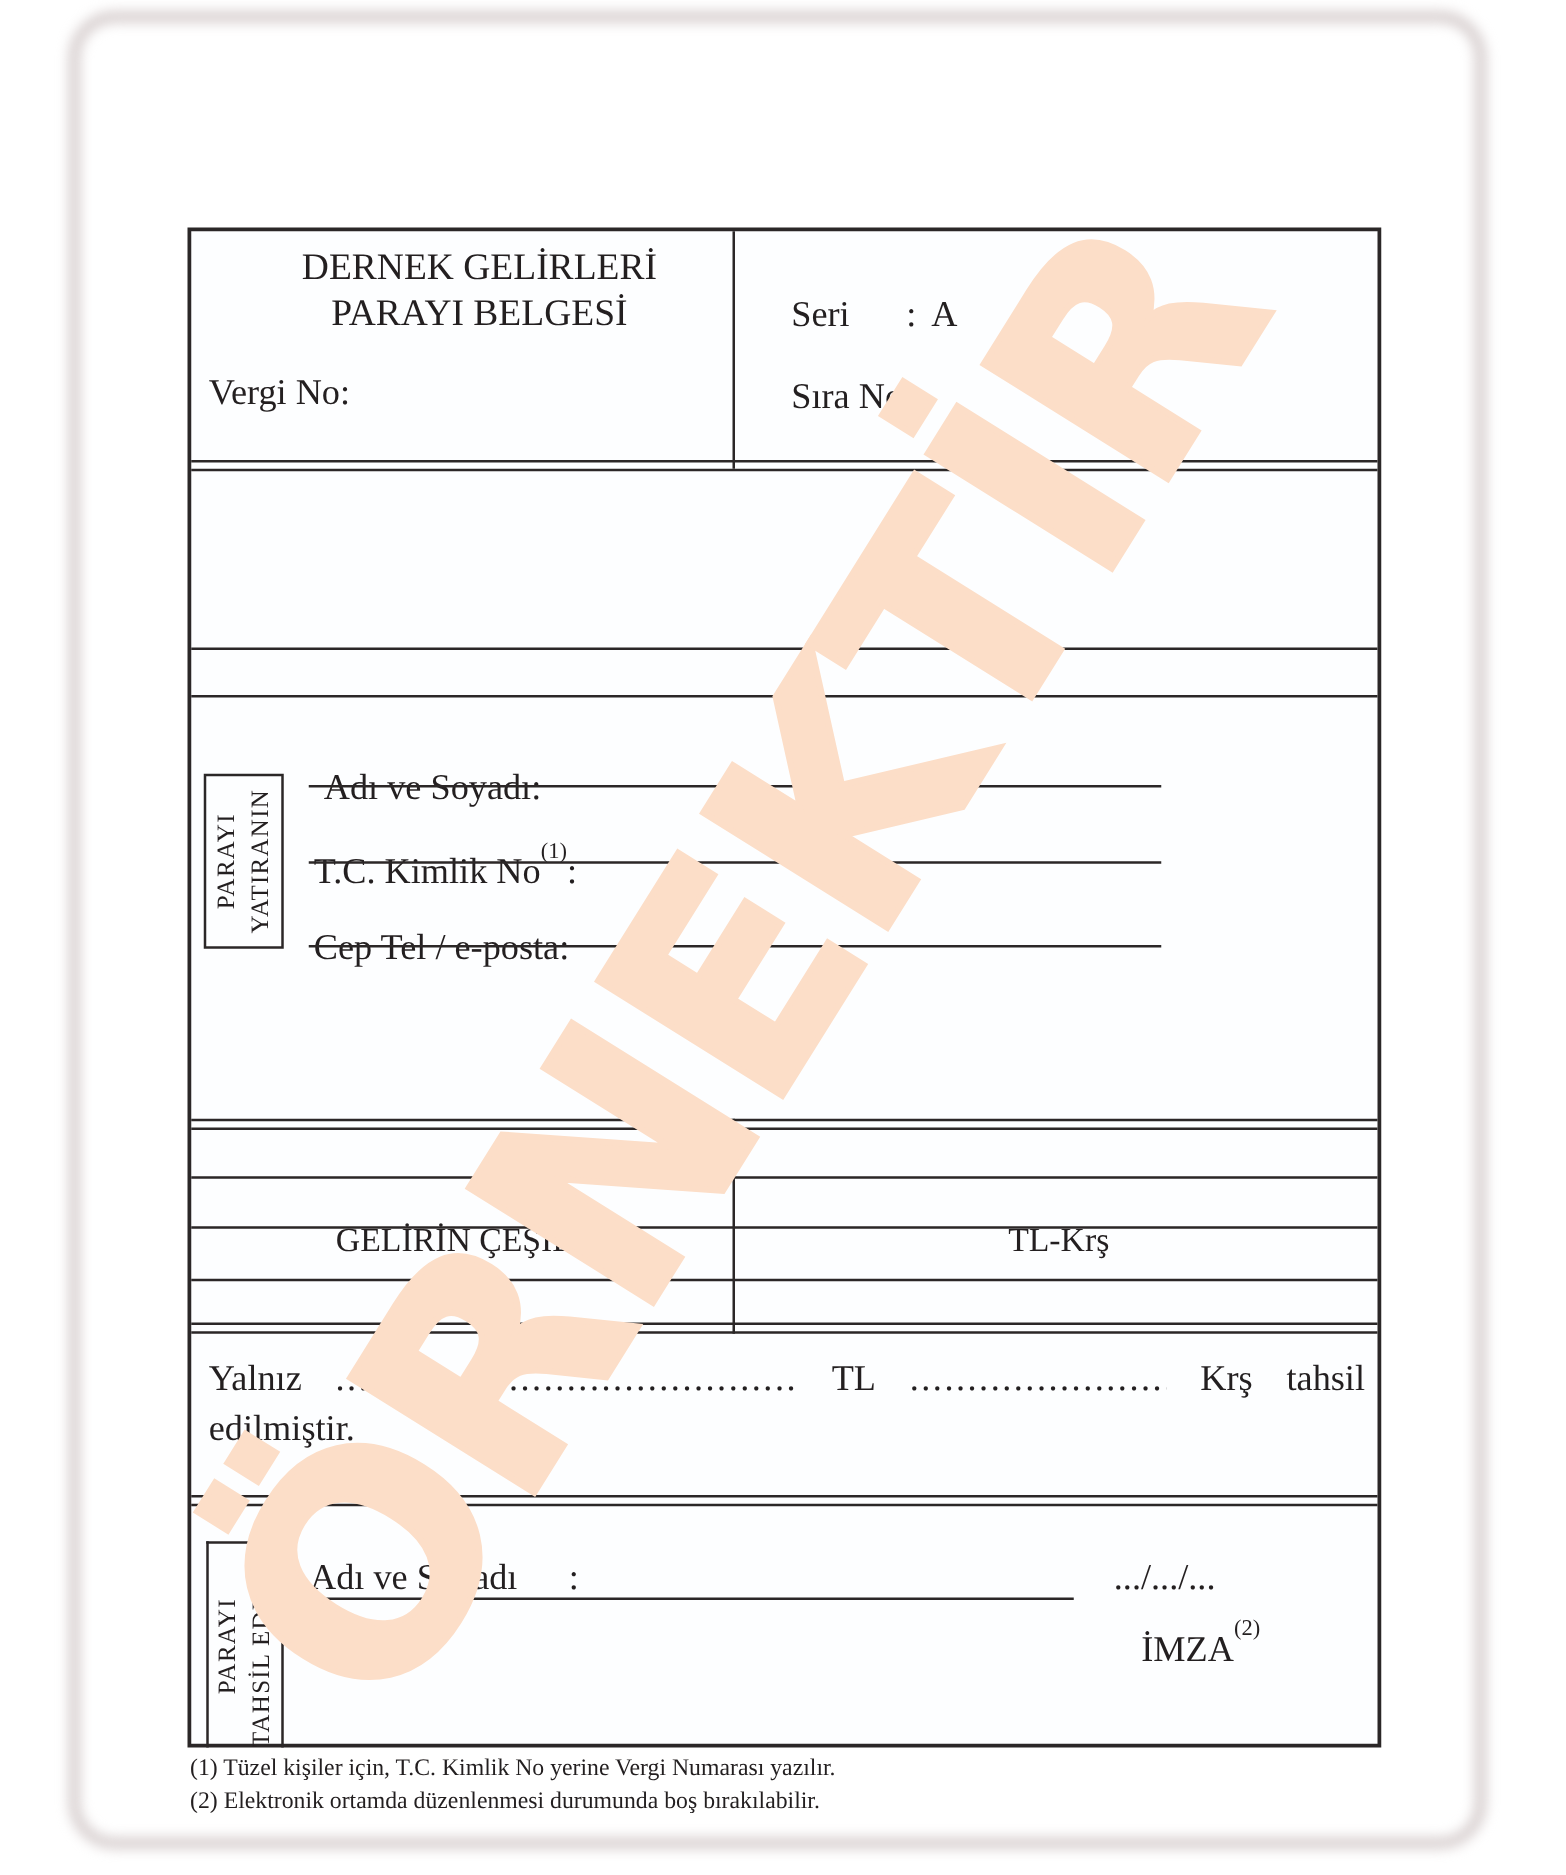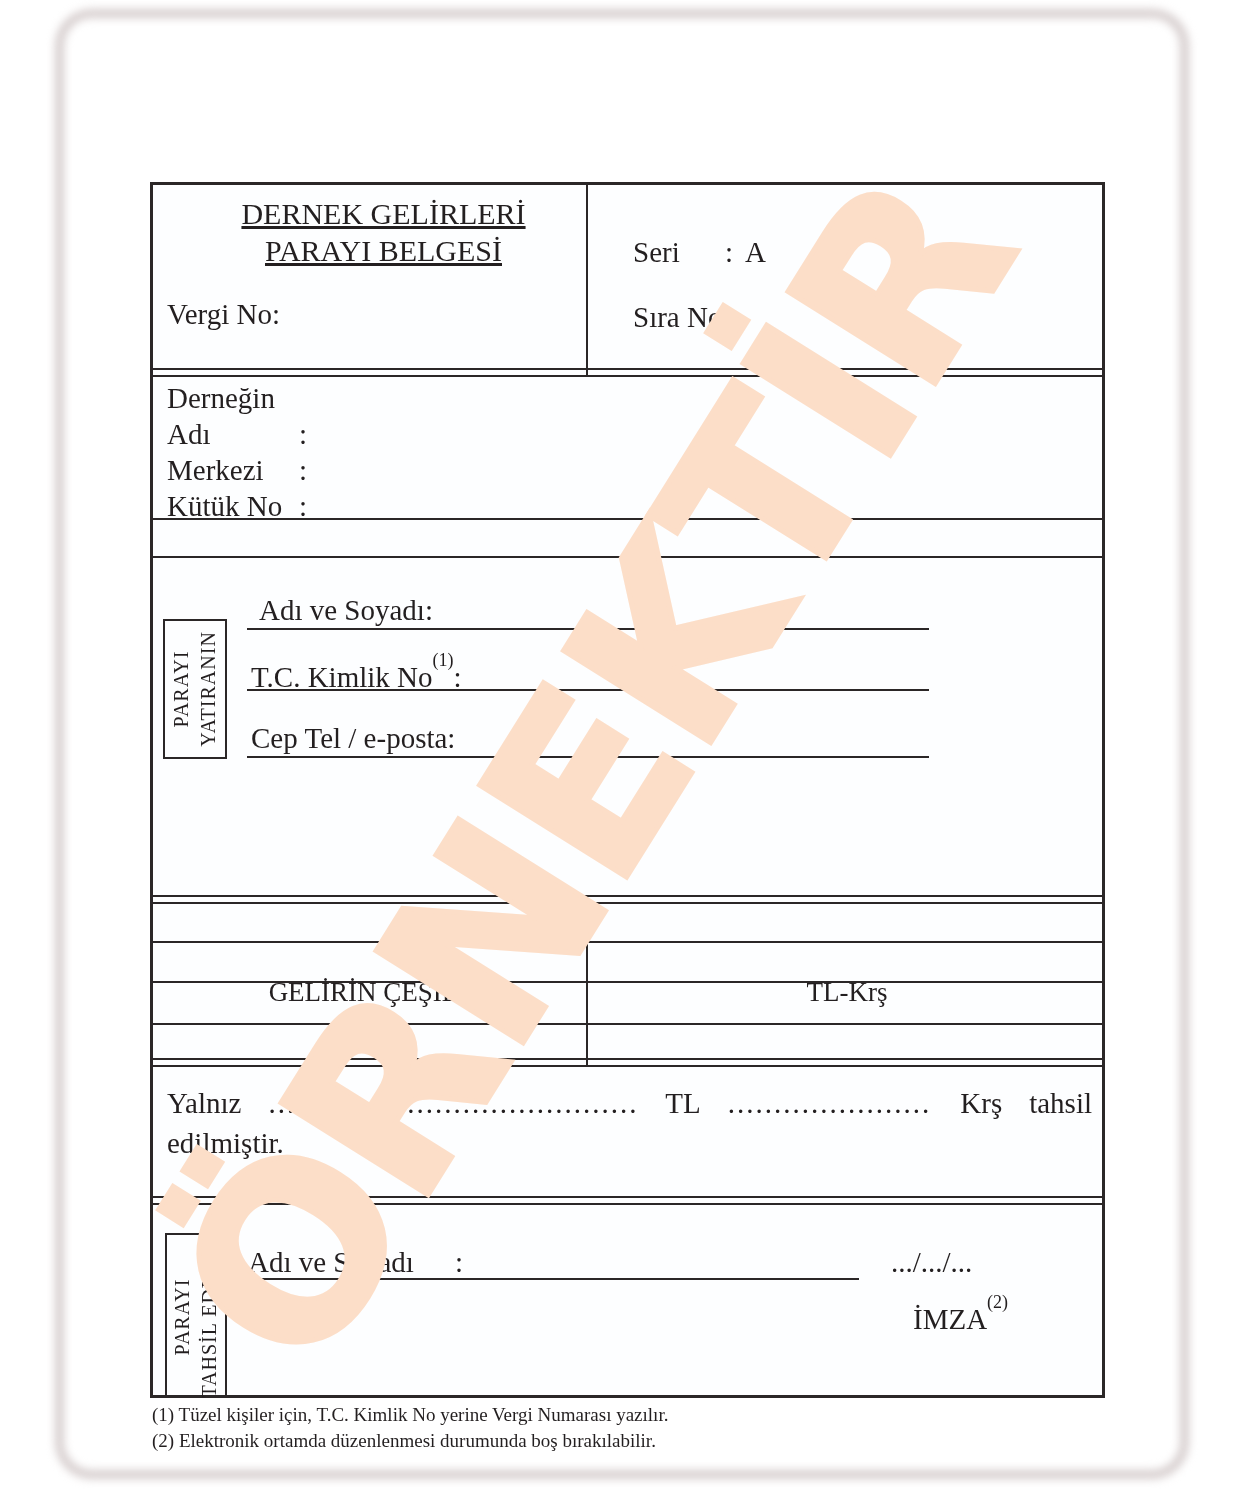--- a/index.html
+++ b/index.html
@@ -11,36 +11,36 @@
 
   .form { position:absolute; left:150px; top:182px; width:955px; height:1216px;
     border:3px solid #2b2727; background:#fdfeff; }
 
   .hline { position:absolute; left:0; width:100%; height:2px; background:#2b2727; }
   .vline { position:absolute; width:2px; background:#2b2727; }
 
   .t29 { font-size:29px; line-height:34px; }
 
   .title { position:absolute; left:0; top:10px; width:461px; text-align:center;
-    font-size:30px; line-height:37px;text-decoration:underline; }
+    font-size:30px; line-height:37px; }
   .cilt { position:absolute; left:14px; top:112px; }
   .kv { position:absolute; left:448px; white-space:nowrap;margin-left:32px; }
   .kv .k { display:inline-block; width:92px; }
   .kv .v { margin-left:12px; }
 
   .dernek { position:absolute; left:14px; top:196px; }
   .dernek .row { height:36px; white-space:nowrap; }
   .dernek .lbl { display:inline-block; width:132px; }
 
   .sidebox { position:absolute; border:2px solid #2b2727; }
   .sidebox .rot { position:absolute; top:50%; left:50%;
     transform:translate(-50%,-50%) rotate(-90deg); white-space:nowrap;
     text-align:center; font-size:20px; line-height:27px; letter-spacing:1px; }
 
-  .fieldlbl { position:absolute; white-space:nowrap; }
+  .fieldlbl { position:absolute; white-space:nowrap;margin-top:20px; }
   .fieldlbl sup, .suptxt { font-size:18px; position:relative; top:-10px; }
   .wline { position:absolute; height:2px; background:#2b2727; }
 
   .th { position:absolute; top:756px; text-align:center; font-size:27px;margin-top:36px; }
 
   .income-row { position:absolute; left:0; width:100%; }
 
   .amount { position:absolute; left:14px; top:901px; width:925px;
     display:flex; align-items:flex-end; column-gap:27px; }
   .dots { flex:1 1 0; overflow:hidden; white-space:nowrap; letter-spacing:2px; }
@@ -89,32 +89,20 @@
     <div>PARAYI BELGESİ</div>
   </div>
   <div class="cilt t29">Vergi No:</div>
   <div class="kv t29" style="top:50px">
     <span class="k">Seri</span><span>:</span><span class="v">A</span>
   </div>
   <div class="kv t29" style="top:115px">
     <span class="k">Sıra No</span><span>:</span><span class="v"></span>
   </div>
 
-  <div class="dernek t29">
-    <div class="row">Derneğin</div>
-    <div class="row">
-      <span class="lbl">Adı</span><span>:</span>
-    </div>
-    <div class="row">
-      <span class="lbl">Merkezi</span><span>:</span>
-    </div>
-    <div class="row">
-      <span class="lbl">Kütük No</span><span>:</span>
-    </div>
-  </div>
 
   <div class="sidebox" style="left:10px; top:434px; width:64px; height:140px">
     <div class="rot">
       <div>PARAYI</div>
       <div>YATIRANIN</div>
     </div>
   </div>
   <div class="fieldlbl t29" style="left:106px; top:408px">
     <span>Adı ve Soyadı:</span>
   </div>

